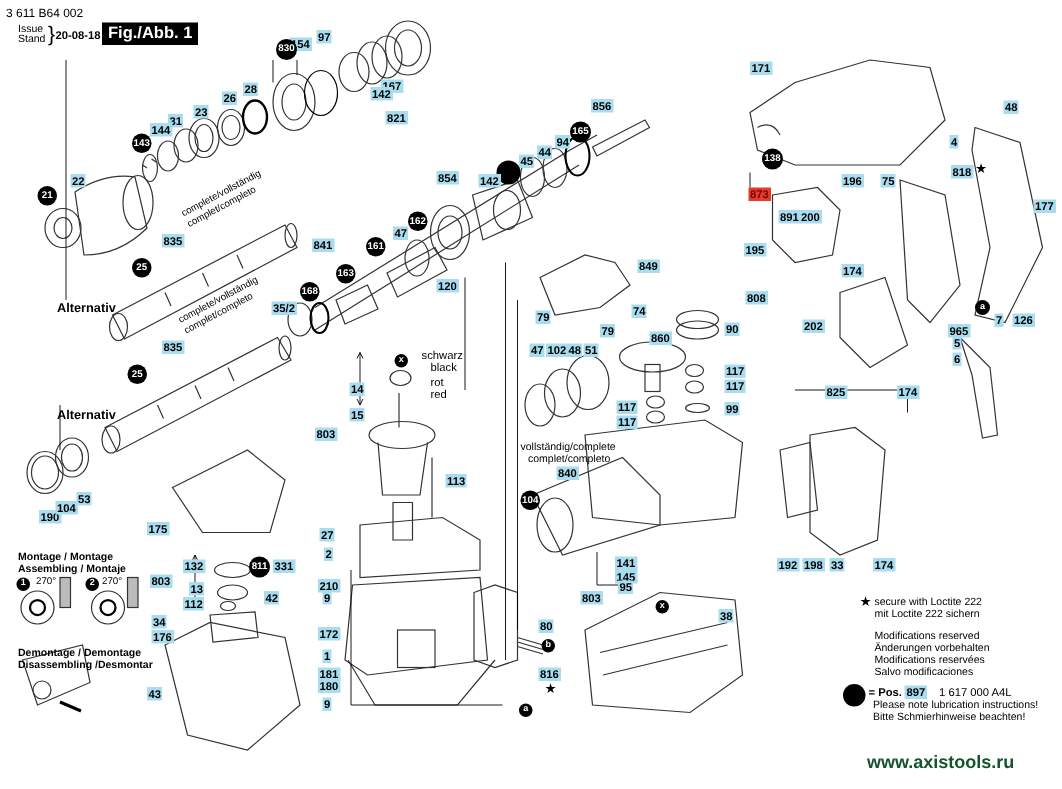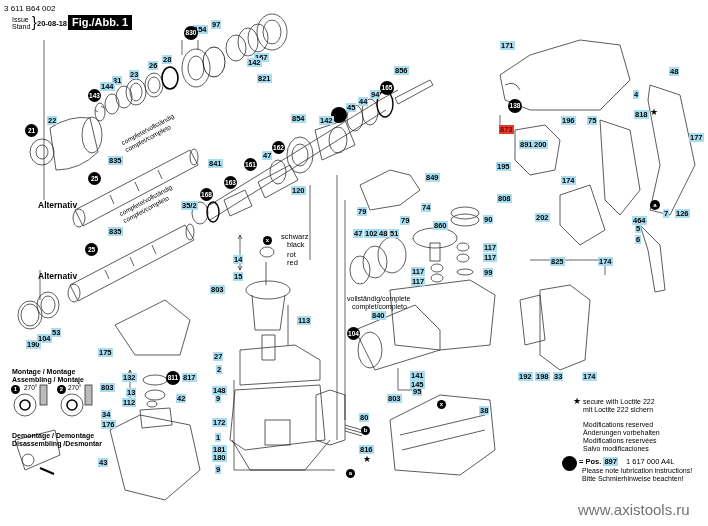--- a/index.html
+++ b/index.html
@@ -13,21 +13,21 @@
   .lbl{position:absolute;background:#a9dcee;color:#000;font-weight:bold;font-size:7.5px;line-height:9px;padding:0 1px;white-space:nowrap;}
   .lbl.red{background:#e23c2c;color:#7a0000;}
   .blk{position:absolute;width:13px;height:13px;border-radius:50%;background:#000;color:#fff;font-weight:bold;font-size:6.5px;line-height:13px;text-align:center;}
   .blk.big{width:14px;height:14px;line-height:14px;}
   .txt{position:absolute;font-size:7.5px;line-height:8px;white-space:nowrap;}
   .bold{font-weight:bold;}
   .alt{position:absolute;font-weight:bold;font-size:8.5px;}
   .notes{position:absolute;left:573px;top:398px;font-size:7px;line-height:8px;}
   .notes p{margin:0;}
   .star{position:absolute;font-size:9px;line-height:9px;}
-  .url{position:absolute;left:578px;top:501px;color:#737373;font-weight:normal;font-size:15px;}
+  .url{position:absolute;left:578px;top:501px;color:#14532d;font-weight:bold;font-size:12px;}
   .pos-lbl{background:#a9dcee;font-weight:bold;padding:0 1px;}
   .dot{position:absolute;width:16px;height:16px;border-radius:50%;background:#000;}
 </style>
 </head>
 <body>
 
 <div class="hdr-num">3 611 B64 002</div>
 <div class="hdr-issue">
   <div>Issue</div>
   <div>Stand</div>
@@ -240,38 +240,38 @@
 <div class="lbl" style="left:26px;top:340px">190</div>
 <div class="lbl" style="left:37px;top:334px">104</div>
 <div class="lbl" style="left:51px;top:328px">53</div>
 <div class="lbl" style="left:98px;top:348px">175</div>
 
 <div class="lbl" style="left:100px;top:383px">803</div>
 <div class="lbl" style="left:122px;top:373px">132</div>
 <div class="lbl" style="left:126px;top:388px">13</div>
 <div class="lbl" style="left:122px;top:398px">112</div>
 <div class="blk big" style="left:166px;top:371px">811</div>
-<div class="lbl" style="left:182px;top:373px">817</div>
+<div class="lbl" style="left:182px;top:373px">331</div>
 <div class="lbl" style="left:176px;top:394px">42</div>
 <div class="lbl" style="left:101px;top:410px">34</div>
 <div class="lbl" style="left:101px;top:420px">176</div>
 <div class="lbl" style="left:98px;top:458px">43</div>
 
 <div class="blk" style="left:263px;top:236px;width:9px;height:9px;line-height:9px;font-size:6px">x</div>
 <div class="txt" style="left:281px;top:233px">schwarz</div>
 <div class="txt" style="left:287px;top:241px">black</div>
 <div class="txt" style="left:287px;top:251px">rot</div>
 <div class="txt" style="left:287px;top:259px">red</div>
 <div class="lbl" style="left:233px;top:255px">14</div>
 <div class="lbl" style="left:233px;top:272px">15</div>
 <div class="lbl" style="left:210px;top:285px">803</div>
 <div class="lbl" style="left:297px;top:316px">113</div>
 <div class="lbl" style="left:213px;top:352px">27</div>
 <div class="lbl" style="left:216px;top:365px">2</div>
-<div class="lbl" style="left:212px;top:386px">148</div>
+<div class="lbl" style="left:212px;top:386px">210</div>
 <div class="lbl" style="left:215px;top:394px">9</div>
 <div class="lbl" style="left:212px;top:418px">172</div>
 <div class="lbl" style="left:215px;top:433px">1</div>
 <div class="lbl" style="left:212px;top:445px">181</div>
 <div class="lbl" style="left:212px;top:453px">180</div>
 <div class="lbl" style="left:215px;top:465px">9</div>
 <div class="lbl" style="left:359px;top:413px">80</div>
 <div class="blk" style="left:361px;top:426px;width:9px;height:9px;line-height:9px;font-size:6px">b</div>
 <div class="lbl" style="left:359px;top:445px">816</div>
 <div class="star" style="left:363px;top:455px">★</div>
@@ -315,21 +315,21 @@
 <div class="lbl" style="left:587px;top:116px">75</div>
 <div class="lbl" style="left:519px;top:140px">891</div>
 <div class="lbl" style="left:533px;top:140px">200</div>
 <div class="lbl" style="left:496px;top:162px">195</div>
 <div class="lbl" style="left:561px;top:176px">174</div>
 <div class="lbl" style="left:497px;top:194px">808</div>
 <div class="lbl" style="left:535px;top:213px">202</div>
 <div class="lbl" style="left:550px;top:257px">825</div>
 <div class="lbl" style="left:598px;top:257px">174</div>
 <div class="blk" style="left:650px;top:200px;width:10px;height:10px;line-height:10px;font-size:6px">a</div>
-<div class="lbl" style="left:632px;top:216px">464</div>
+<div class="lbl" style="left:632px;top:216px">965</div>
 <div class="lbl" style="left:635px;top:224px">5</div>
 <div class="lbl" style="left:635px;top:235px">6</div>
 <div class="lbl" style="left:663px;top:209px">7</div>
 <div class="lbl" style="left:675px;top:209px">126</div>
 <div class="lbl" style="left:518px;top:372px">192</div>
 <div class="lbl" style="left:535px;top:372px">198</div>
 <div class="lbl" style="left:553px;top:372px">33</div>
 <div class="lbl" style="left:582px;top:372px">174</div>
 
 <div class="txt" style="left:120px;top:140px;transform:rotate(-28deg);transform-origin:left top;font-size:6.5px">

